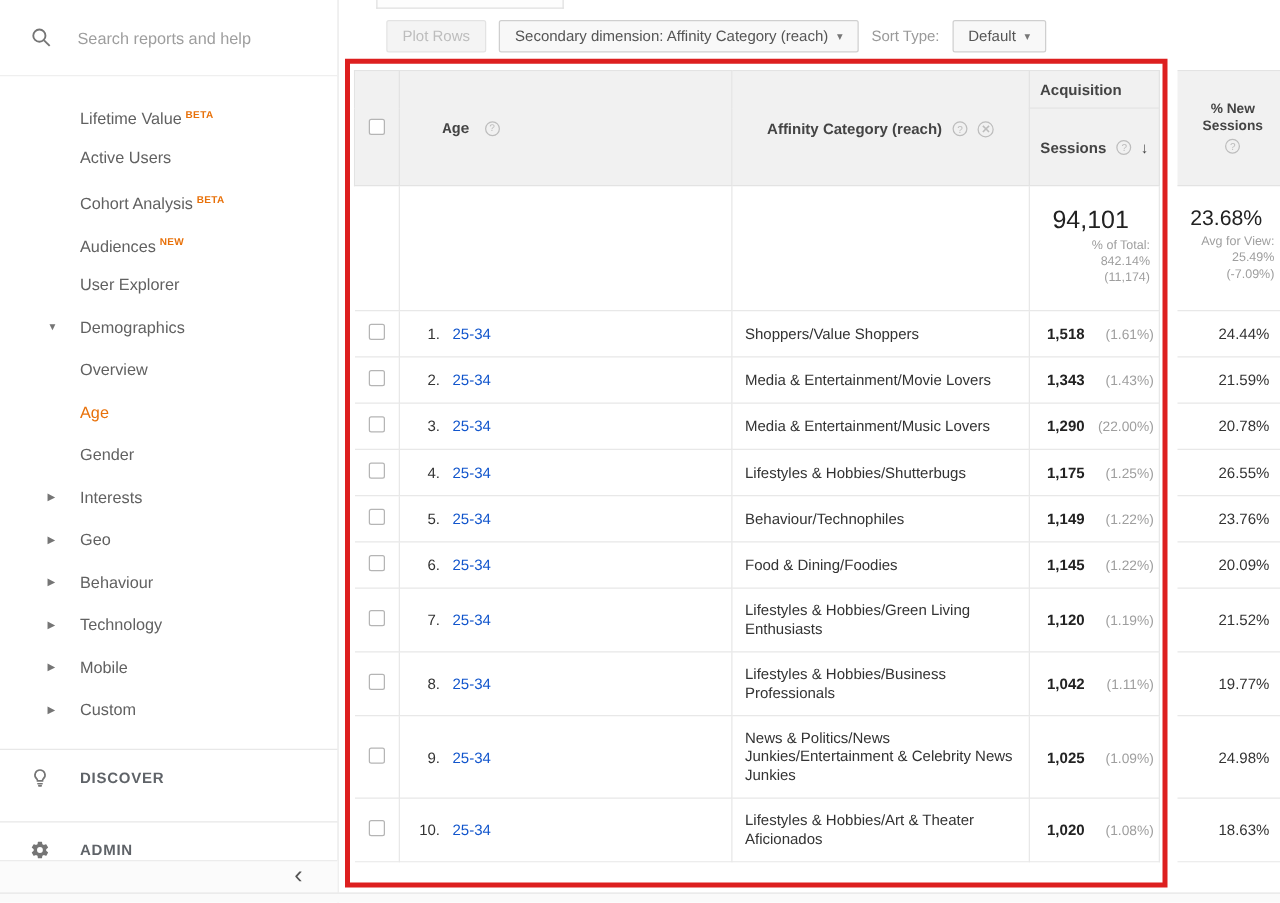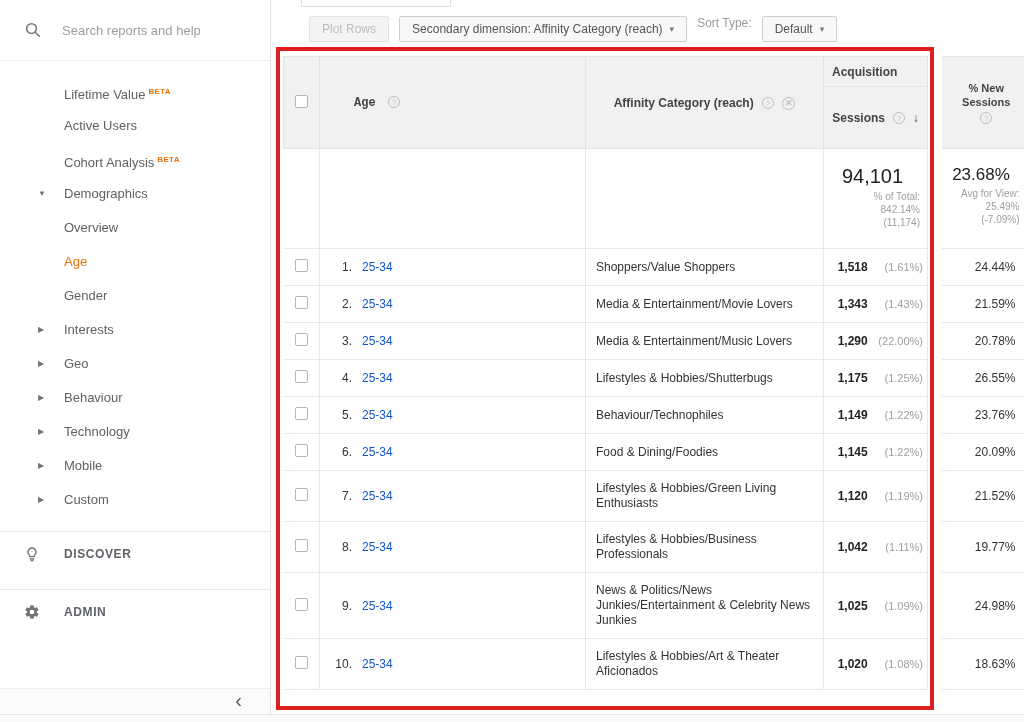--- a/index.html
+++ b/index.html
@@ -47,21 +47,21 @@
   }
 
   
   .main { flex:1; position:relative; background:#fff; }
   .remnant {
     position:absolute; top:0; left:30px; width:150px; height:7px;
     border:1px solid #e0e0e0; border-top:none; background:#fdfdfd;
   }
   .toolbar {
     position:absolute; top:16px; left:38px;
-    display:flex; gap:10px; font-size:12px;
+    display:flex; align-items:center; gap:10px; font-size:12px;
   }
   .btn {
     height:26px; padding:0 12px; border:1px solid #cfcfcf; border-radius:2px;
     background:#f8f8f8; color:#555; font-size:12px;
     display:inline-flex; align-items:center; gap:7px; cursor:pointer; white-space:nowrap;
   }
   .btn.disabled { color:#bdbdbd; background:#f4f4f4; border-color:#e3e3e3; cursor:default; }
   .caret { font-size:9px; color:#777; }
   .sort-label { color:#9a9a9a; }
 
@@ -148,20 +148,30 @@
   </div>
         <div class="side-item">
     
     
     <span class="label">Active Users</span>
   </div>
         <div class="side-item">
     
     
     <span class="label">Cohort Analysis</span><span class="badge">BETA</span>
+  </div>
+        <div class="side-item">
+    
+    
+    <span class="label">Audiences</span><span class="badge">NEW</span>
+  </div>
+        <div class="side-item">
+    
+    
+    <span class="label">User Explorer</span>
   </div>
         <div class="side-item">
     <span class="arrow">▼</span>
     
     <span class="label">Demographics</span>
   </div>
         <div class="side-item">
     
     
     <span class="label">Overview</span>

